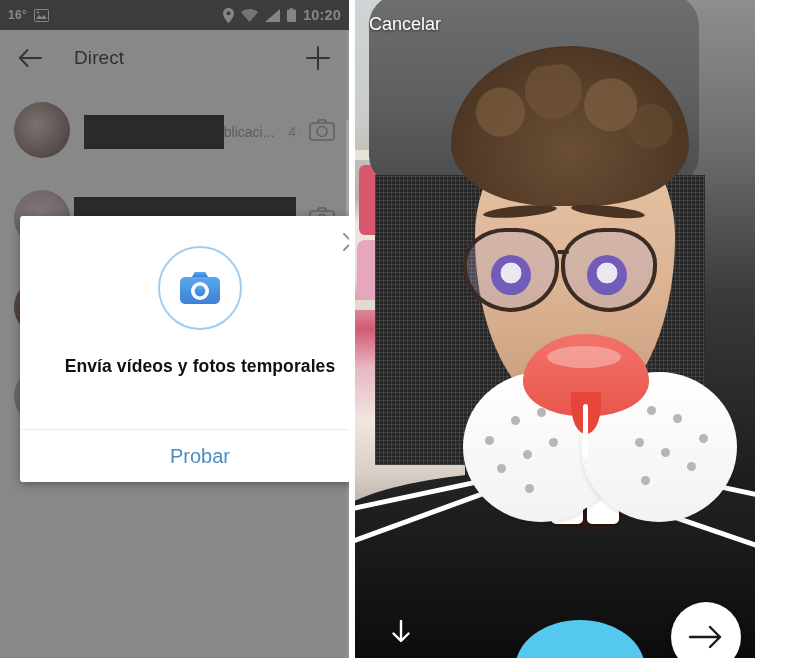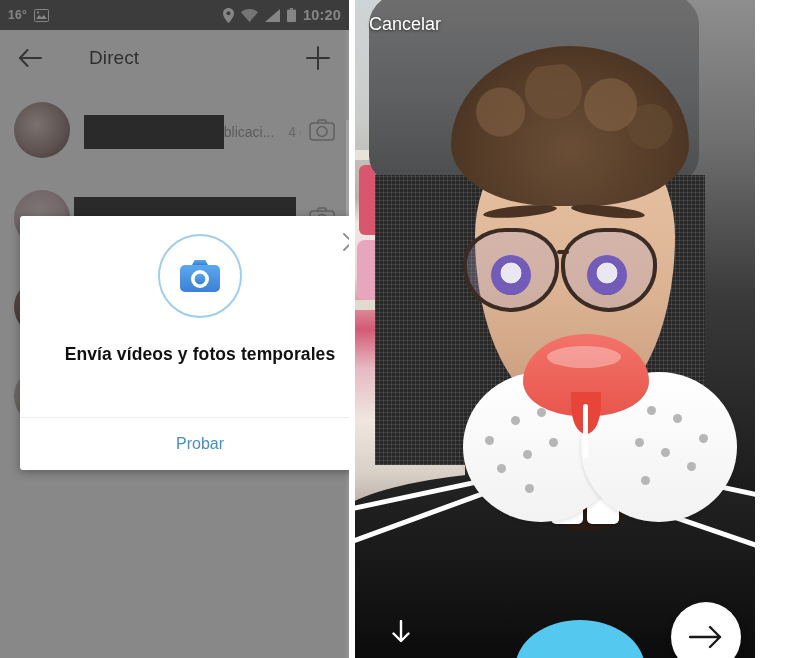--- a/index.html
+++ b/index.html
@@ -16,21 +16,21 @@
 
   .statusbar { position:relative; height:30px; background:#3d3d3d; color:#f2f2f2;
     display:flex; align-items:center; padding:0 8px; font-size:12.5px; }
   .sb-left { display:flex; align-items:center; gap:7px; }
   .sb-right { margin-left:auto; display:flex; align-items:center; gap:7px; }
   .sb-temp { font-weight:bold; font-size:12px; letter-spacing:.3px; }
   .sb-time { font-size:14.5px; font-weight:bold; letter-spacing:.2px; }
   .ic { display:inline-block; line-height:0; }
 
   .appbar { position:relative; height:56px; background:#fbfbfb;
-    display:flex; align-items:center; padding:0 18px;gap:15px; }
+    display:flex; align-items:center; padding:0 18px; }
   .appbar-title { font-size:19px; color:#1a1a1a; margin-left:32px; letter-spacing:.1px; }
   .appbar .plus { margin-left:auto; }
 
   .thread-list { position:relative; }
   .thread { position:relative; height:88px; display:flex; align-items:center;
     padding:0 14px 0 14px; }
   .avatar { width:56px; height:56px; border-radius:50%; flex:none; overflow:hidden;
     position:relative; background:#b9aeb0; }
   .th-body { flex:1; margin-left:16px; min-width:0; position:relative; }
   .th-name { font-size:15.5px; color:#1b1b1b; line-height:20px; }
@@ -48,29 +48,29 @@
     background:rgba(255,255,255,.07); }
   .scrollthumb { position:absolute; right:0; top:120px; width:3px; height:300px;
     background:rgba(255,255,255,.16); }
 
   
   .dialog { position:absolute; left:20px; top:216px; width:360px;
     background:#fff; border-radius:3px; box-shadow:0 2px 10px rgba(0,0,0,.35);
     overflow:hidden; }
   .dlg-close { position:absolute; right:10px; top:8px; width:36px; height:36px;
     display:flex; align-items:center; justify-content:center; }
-  .dlg-body { padding:18px 26px 26px; text-align:center; }
+  .dlg-body { padding:30px 26px 26px; text-align:center; }
   .cam-circle { width:84px; height:84px; margin:0 auto 26px; border-radius:50%;
     border:2px solid #9fcdf2; display:flex; align-items:center; justify-content:center; }
   .dlg-title { font-size:17.5px; font-weight:bold; color:#111; letter-spacing:.1px; }
   .dlg-text { margin-top:18px; font-size:14.6px; color:#2b2b2b; line-height:21px;
     padding:0 6px; }
   .dlg-divider { height:1px; background:#ececec; margin-top:26px; }
   .dlg-action { height:52px; display:flex; align-items:center; justify-content:center;
-    font-size:16px; color:#4a8ec2; }
+    font-size:20px; color:#4a8ec2; }
 
   
   .gap { width:6px; height:658px; background:#fff; flex:none; }
   .right-panel { position:relative; width:400px; height:658px; overflow:hidden;
     background:#0c4a6e; }
 
   .photo { position:absolute; inset:0; overflow:hidden; background:#2b2b2b; }
   
   .bg-wall { position:absolute; left:0; top:0; width:110px; height:658px;
     background:linear-gradient(180deg,#cfd4d6 0%,#c9ccc9 18%,#b9b2a8 30%,#efe9e2 34%,

